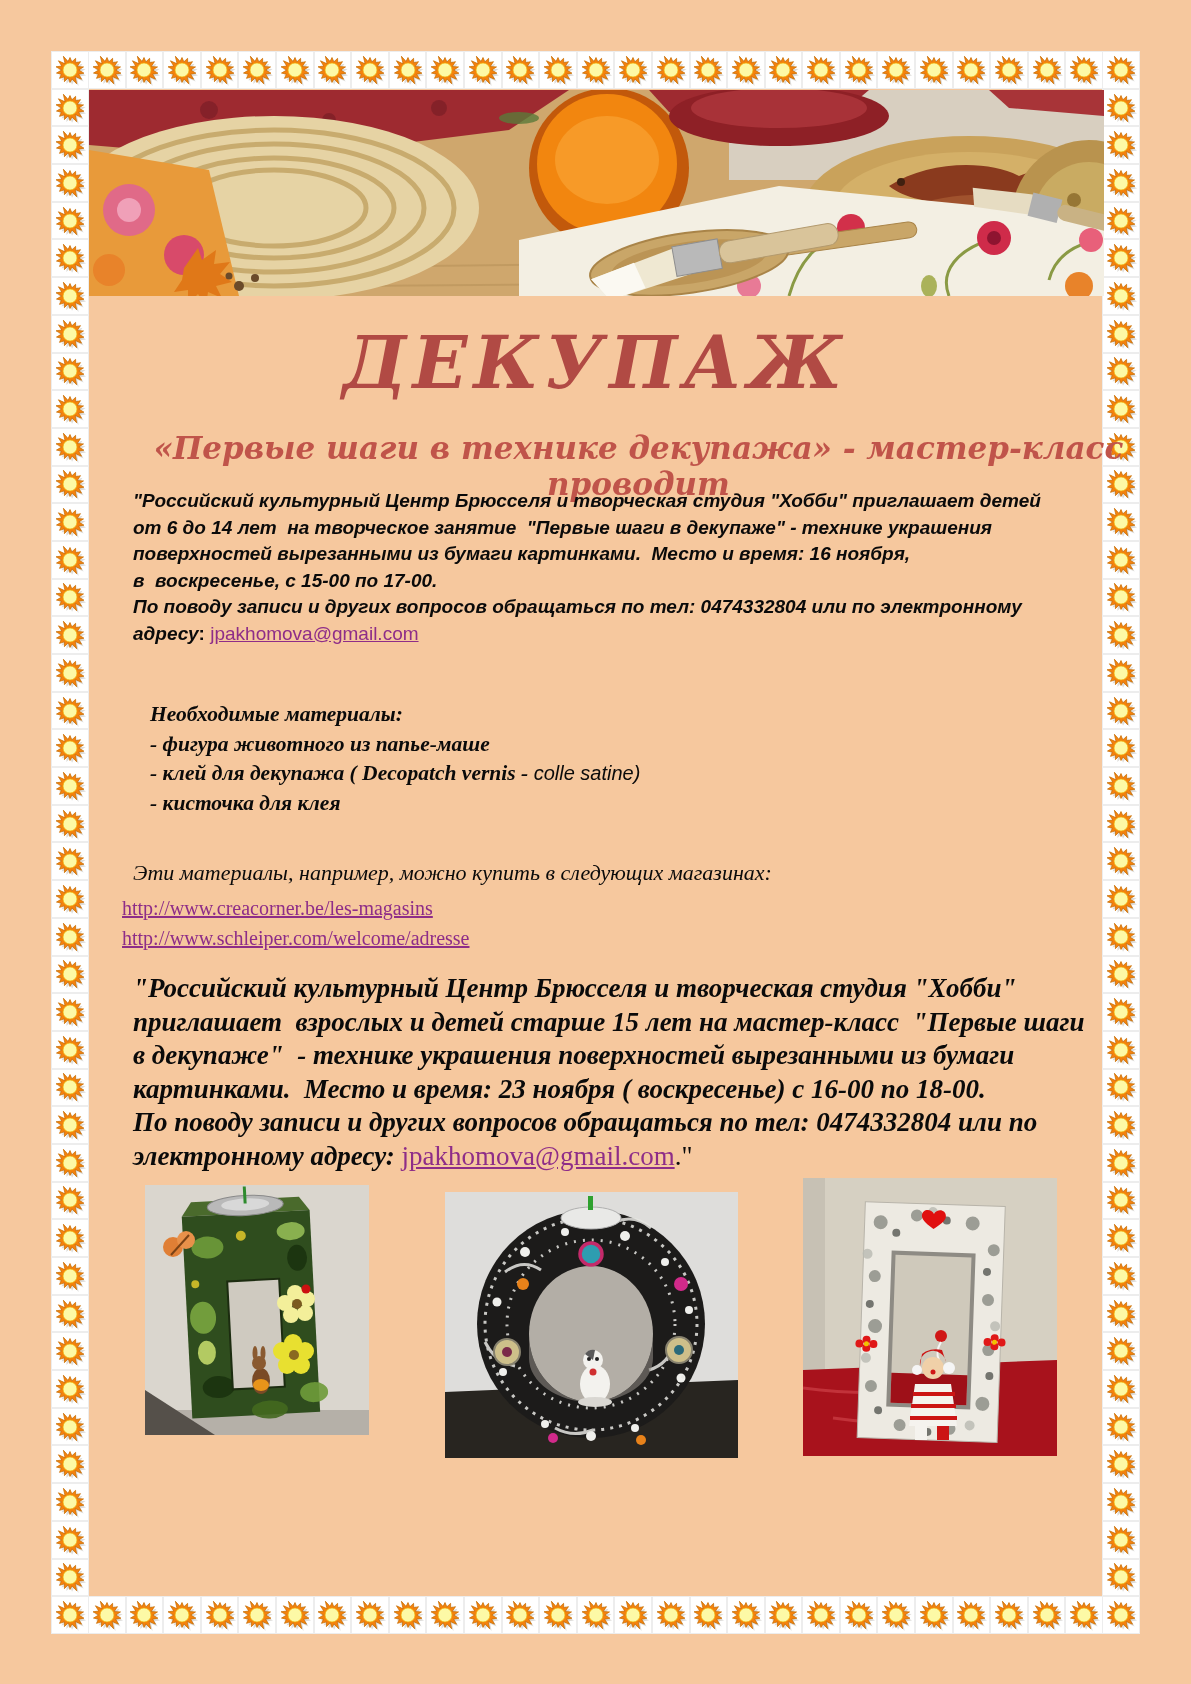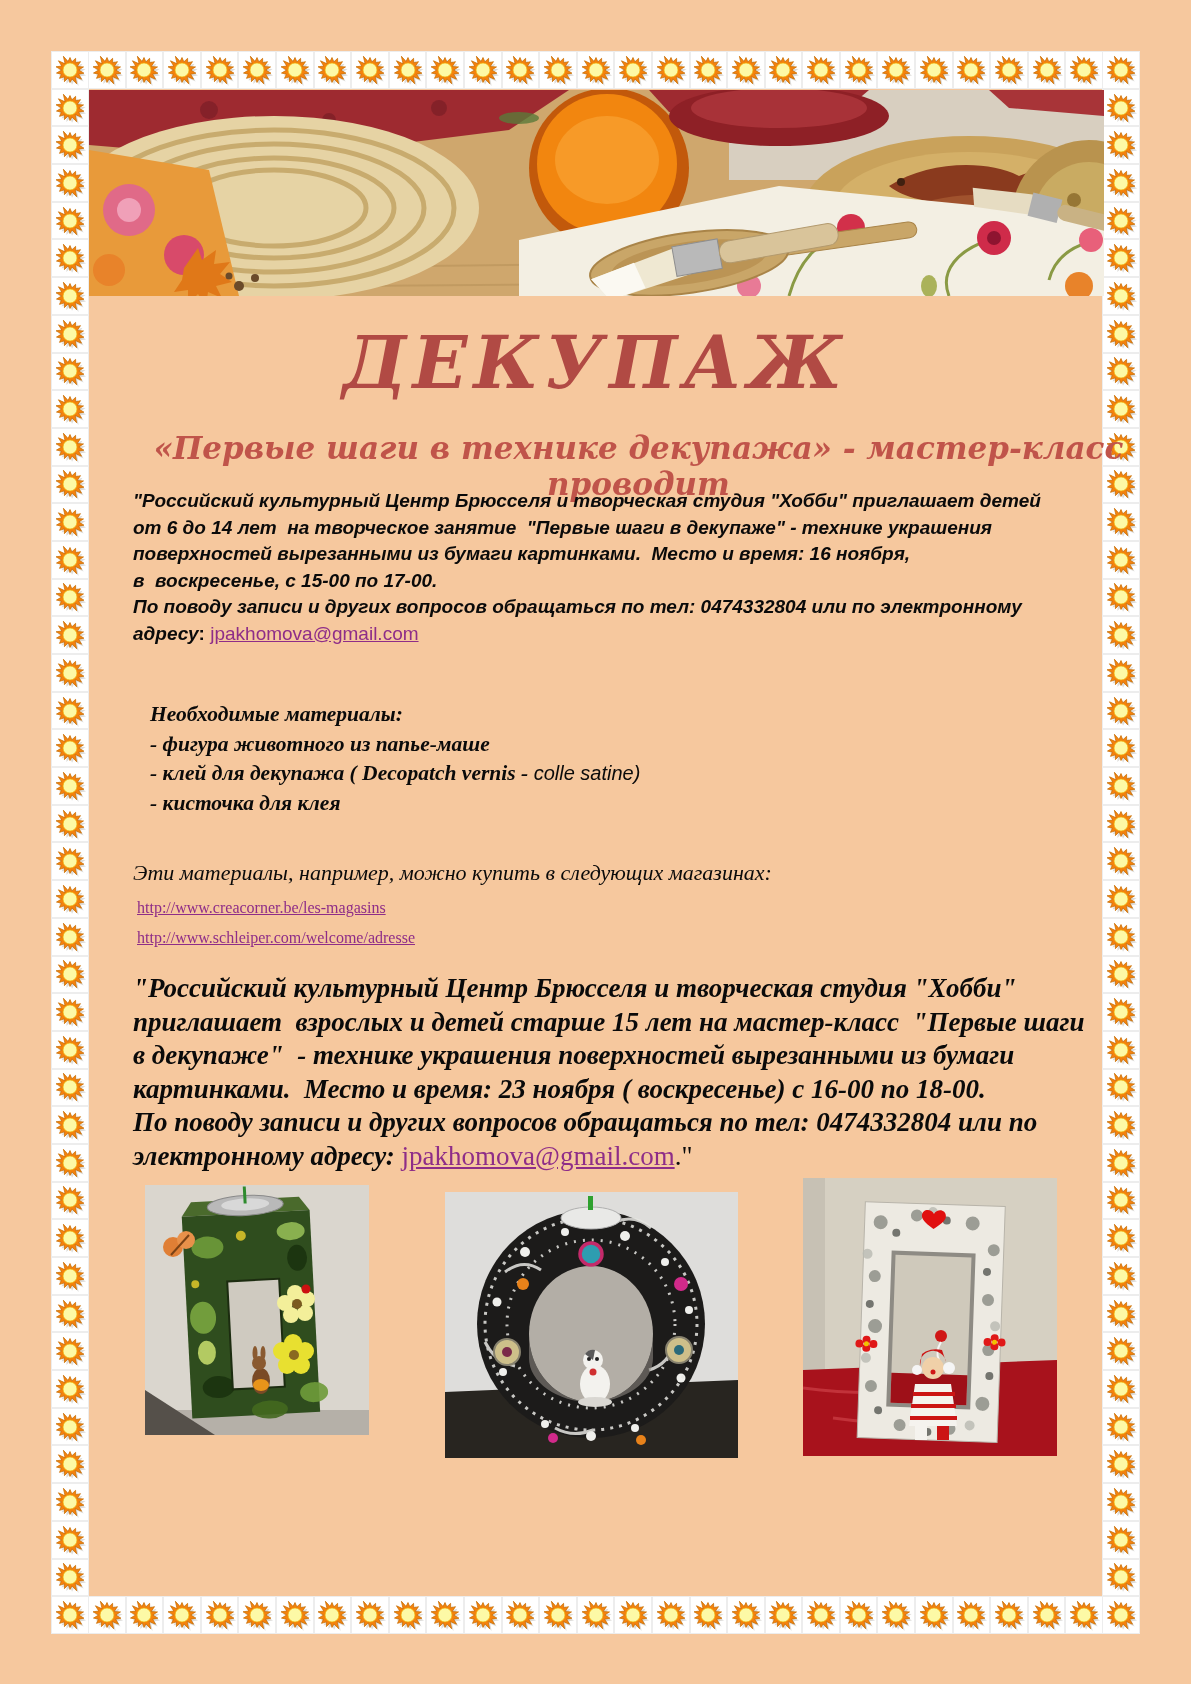--- a/index.html
+++ b/index.html
@@ -31,22 +31,22 @@
     font-size:19px;line-height:26.5px;color:var(--text,#0a0a0a);}
   .intro .doclink{font-style:normal;font-weight:normal;}
   .colon{font-style:normal;}
 
   .materials{position:absolute;left:133px;top:700px;font-family:"Liberation Serif",serif;
     font-weight:bold;font-style:italic;font-size:21.5px;line-height:29.5px;color:var(--text,#0a0a0a);margin-left:17px;}
   .alt-sans{font-family:"Liberation Sans",sans-serif;font-weight:normal;font-style:italic;font-size:20px;}
 
   .shops-heading{position:absolute;left:133px;top:860px;font-family:"Liberation Serif",serif;
     font-weight:normal;font-style:italic;font-size:22px;color:var(--text,#0a0a0a);white-space:pre;}
-  .shop-links{position:absolute;left:137px;top:893px;font-family:"Liberation Serif",serif;
-    font-size:16px;line-height:30px;}
+  .shop-links{position:absolute;left:122px;top:893px;font-family:"Liberation Serif",serif;
+    font-size:20px;line-height:30px;}
   .doclink{color:var(--link,#8e2d88);text-decoration:underline;cursor:pointer;}
 
   .second{position:absolute;left:133px;top:972px;width:965px;font-family:"Liberation Serif",serif;
     font-weight:bold;font-style:italic;font-size:27px;line-height:33.5px;color:var(--text,#0a0a0a);}
   .second .doclink{font-weight:normal;font-style:normal;}
   .second .suffix{font-weight:normal;font-style:normal;}
 
   .craft{position:absolute;}
   #craft1{left:145px;top:1185px;width:224px;height:250px;}
   #craft2{left:445px;top:1192px;width:293px;height:266px;}

